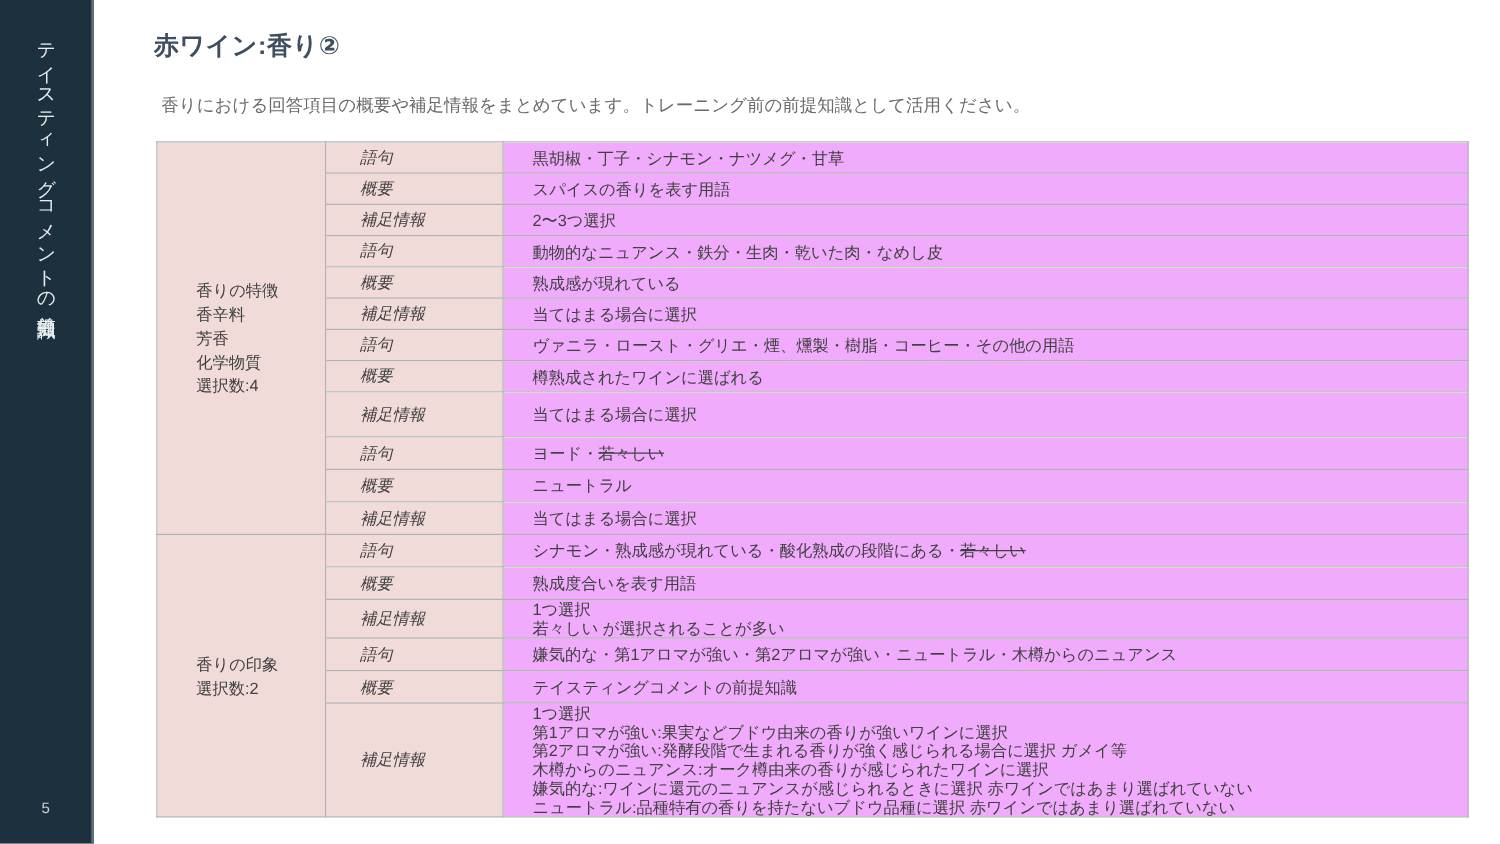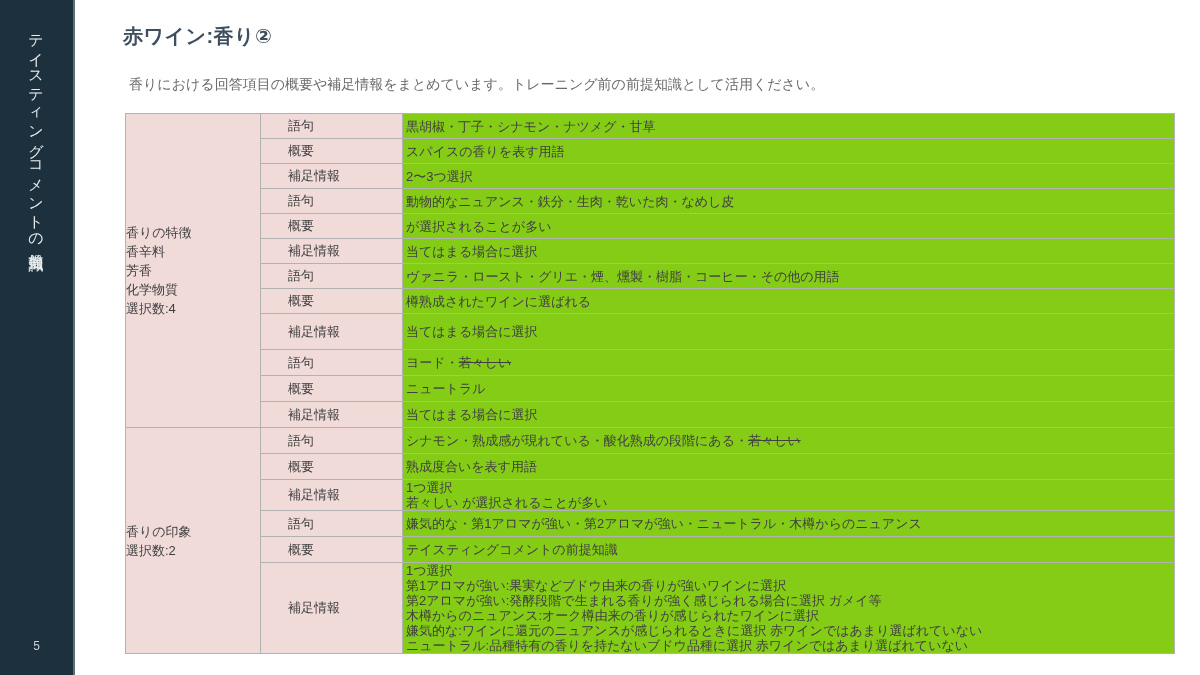--- a/index.html
+++ b/index.html
@@ -81,30 +81,32 @@
   .info-table td {
     border: 1px solid #b2b2b2;
     font-size: 13px;
     color: #404040;
     vertical-align: middle;
     padding: 0;
     overflow: hidden;
   }
   td.category {
     background: var(--cell-pink, #f0dbd9);
+    padding-left: 31px;
     white-space: pre-line;
     line-height: 19px;
   }
   td.label {
     background: var(--cell-pink, #f0dbd9);
     padding-left: 27px;
+    font-style: italic;
   }
   td.content {
-    background: #84cc16;
-    padding-left: 3px;
+    background: #f0abfc;
+    padding-left: 23px;
     padding-right: 6px;
     white-space: pre-line;
     line-height: 15px;
   }
   td.content s { text-decoration: line-through; }
 </style>
 </head>
 <body>
 
 <div class="slide">
@@ -141,21 +143,21 @@
       <tr style="height:25px">
         <td class="label">補足情報</td>
         <td class="content">2〜3つ選択</td>
       </tr>
       <tr style="height:25px">
         <td class="label">語句</td>
         <td class="content">動物的なニュアンス・鉄分・生肉・乾いた肉・なめし皮</td>
       </tr>
       <tr style="height:25px">
         <td class="label">概要</td>
-        <td class="content">が選択されることが多い</td>
+        <td class="content">熟成感が現れている</td>
       </tr>
       <tr style="height:25px">
         <td class="label">補足情報</td>
         <td class="content">当てはまる場合に選択</td>
       </tr>
       <tr style="height:25px">
         <td class="label">語句</td>
         <td class="content">ヴァニラ・ロースト・グリエ・煙、燻製・樹脂・コーヒー・その他の用語</td>
       </tr>
       <tr style="height:25px">

